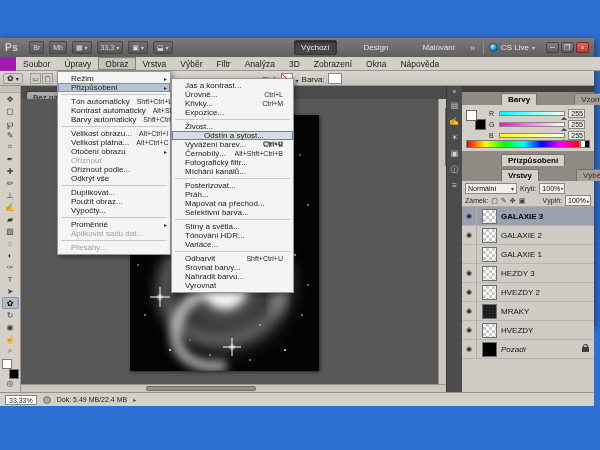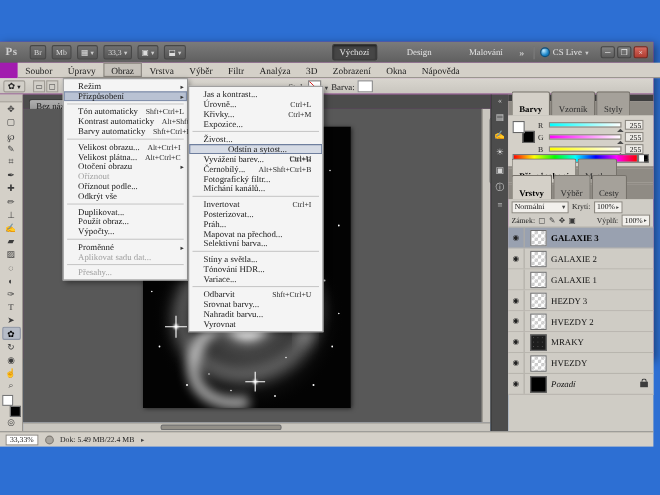--- a/index.html
+++ b/index.html
@@ -1,20 +1,20 @@
 <!DOCTYPE html>
 <html><head>
 <meta charset="utf-8">
 <style>
   * { box-sizing: border-box; margin: 0; padding: 0; }
   html,body { width:600px; height:450px; overflow:hidden; font-family:"Liberation Sans",sans-serif; }
   .desktop { position:absolute; inset:0; width:600px; height:450px; background:#2d6fd3; }
 
   
-  .ps { position:absolute; left:0; top:38px; width:594px; height:288px; background:#a21caf; box-shadow:2px 2px 8px rgba(0,0,0,.45);font-family:Liberation Serif, serif; }
+  .ps { position:absolute; left:0; top:38px; width:594px; height:288px; background:#a21caf; box-shadow:2px 2px 8px rgba(0,0,0,.45); }
 
   
   .titlebar { position:absolute; left:0; top:0; width:100%; height:19px; background:linear-gradient(#7b7b7b,#5f5f5f); display:flex; align-items:center; gap:5px; padding:0 5px; }
   .ps-logo { color:#cfcfcf; font-weight:bold; font-size:10px; letter-spacing:.5px; margin-right:6px; }
   .appbtn { height:13px; display:flex; align-items:center; gap:2px; font-size:7px; color:#ddd; background:linear-gradient(#717171,#555); border:1px solid #474747; border-radius:2px; padding:0 3px; }
   .appbtn .dd { font-size:6px; color:#ccc; }
   .tb-spacer { flex:1; }
   .ws-btn { font-size:8px; color:#e4e4e4; padding:2px 6px; border-radius:2px; border:1px solid transparent; }
   .ws-btn.f-active { background:#464646; border-color:#383838; box-shadow:inset 0 1px 2px rgba(0,0,0,.55); }
   .ws-more { color:#ddd; font-size:9px; padding:0 3px; }
@@ -61,21 +61,21 @@
   .hscroll .thumb { position:absolute; left:120px; top:1px; width:110px; height:5px; background:#928f88; border-radius:2px; }
 
   
   .dockstrip { position:absolute; left:446px; top:48px; width:16px; height:306px; background:#4c4c4c; border-left:1px solid #3a3a3a; display:flex; flex-direction:column; align-items:center; gap:5px; padding-top:2px; }
   .dock-expand { color:#cfcfcf; font-size:7px; }
   .dock-ic { width:12px; height:11px; font-size:8px; line-height:11px; text-align:center; color:#d4d4d4; }
 
   .panels { position:absolute; left:462px; top:48px; width:132px; height:306px; background:#cfccc5; }
   .dockhead { height:6px; background:#3e3e3e; }
   .ptabs { height:13px; background:#8f8b84; display:flex; align-items:flex-end; padding-left:3px; position:relative; }
-  .ptab { font-size:8px; padding:11px 6px 1px 6px; color:#2e2e2e; background:#a5a19a; border:1px solid #76726b; border-bottom:none; border-radius:2px 2px 0 0; margin-right:1px; }
+  .ptab { font-size:8px; padding:1px 6px 1px 6px; color:#2e2e2e; background:#a5a19a; border:1px solid #76726b; border-bottom:none; border-radius:2px 2px 0 0; margin-right:1px;margin-left:36px; }
   .ptab.f-active { background:#d4d0c8; color:#000; font-weight:bold; }
   .pmenu-ic { position:absolute; right:3px; top:2px; color:#2c2c2c; font-size:8px; }
 
   .colorbody { position:relative; height:46px; background:#d4d0c8; }
   .cb-swatches { position:absolute; left:4px; top:5px; width:20px; height:20px; }
   .cb-swatches .bg { position:absolute; right:0; bottom:0; width:11px; height:11px; background:#000; border:1px solid #666; }
   .cb-swatches .fg { position:absolute; left:0; top:0; width:11px; height:11px; background:#fff; border:1px solid #666; }
   .chrows { position:absolute; left:27px; top:3px; width:102px; }
   .chrow { display:flex; align-items:center; height:11px; gap:3px; }
   .chl { width:7px; font-size:7px; color:#222; }
@@ -740,24 +740,20 @@
         <div class="mi">
           <span class="lbl">Míchání kanálů...</span>
           <span class="sc"></span>
         </div>
 
         <div class="mi f-sep">
           
           
         </div>
 
-        <div class="mi">
-          <span class="lbl">Invertovat</span>
-          <span class="sc">Ctrl+I</span>
-        </div>
 
         <div class="mi">
           <span class="lbl">Posterizovat...</span>
           <span class="sc"></span>
         </div>
 
         <div class="mi">
           <span class="lbl">Práh...</span>
           <span class="sc"></span>
         </div>

